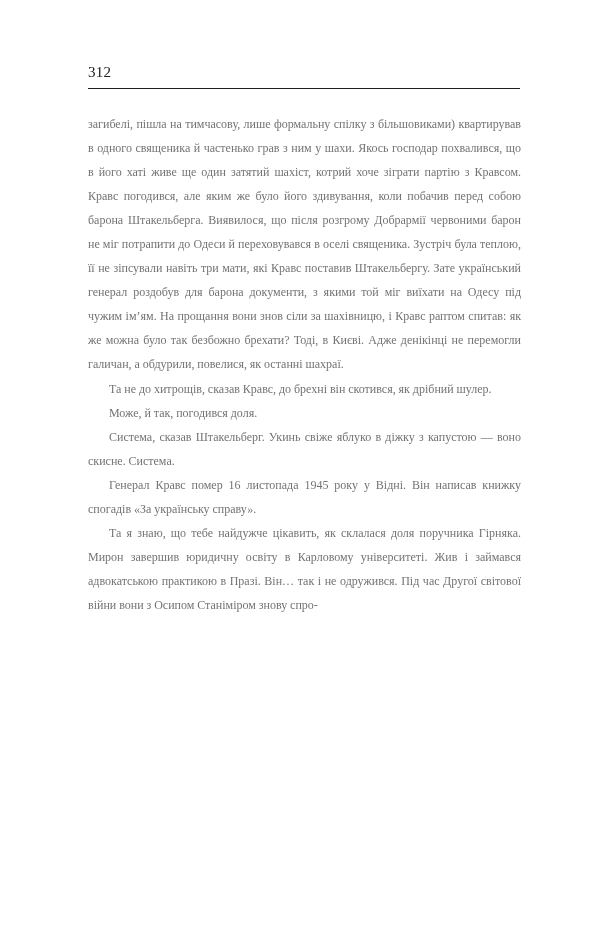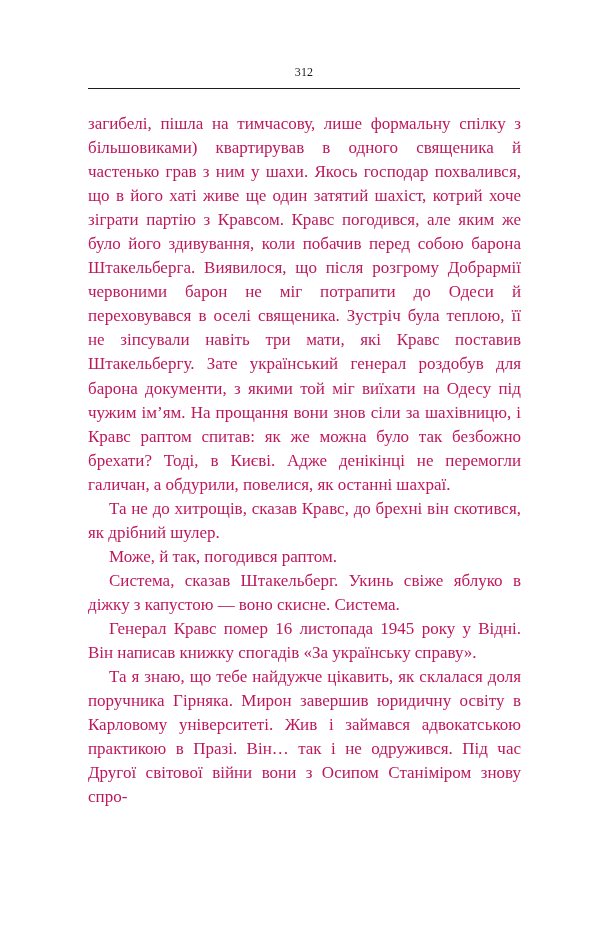--- a/index.html
+++ b/index.html
@@ -17,66 +17,66 @@
     color: #151515;
     box-sizing: border-box;
   }
   .header-block {
     position: absolute;
     left: 88px;
     top: 62px;
     width: 432px;
   }
   .folio {
-    text-align: center;
-    font-size: 12px;
+    text-align: left;
+    font-size: 15px;
     line-height: 20px;
     color: #1a1a1a;
     letter-spacing: 0.2px;
   }
   .header-rule {
     margin-top: 6px;
     height: 0;
     border-top: 1.1px solid #1d1d1d;
     width: 100%;
   }
   .body-block {
     position: absolute;
     left: 88px;
     top: 112px;
     width: 433px;
   }
   p.para {
     margin: 0;
-    font-size: 17px;
+    font-size: 12px;
     line-height: 24.05px;
     text-align: justify;
     text-justify: inter-word;
     -webkit-hyphens: none;
     hyphens: none;
     word-spacing: -0.1px;
-    color: #be185d;
+    color: #737373;
   }
   p.para.indent {
     text-indent: 21px;
   }
   
 </style>
 </head>
 <body>
 
 <div class="page">
 
   <div class="header-block">
     <div class="folio">312</div>
     <div class="header-rule"></div>
   </div>
 
   <div class="body-block">
     <p class="para">загибелі, пішла на тимчасову, лише формальну спілку з більшовиками) квартирував в одного священика й частенько грав з ним у шахи. Якось господар похвалився, що в його хаті живе ще один затятий шахіст, котрий хоче зіграти партію з Кравсом. Кравс погодився, але яким же було його здивування, коли побачив перед собою барона Штакельберга. Виявилося, що після розгрому Добрармії червоними барон не міг потрапити до Одеси й переховувався в оселі священика. Зустріч була теплою, її не зіпсували навіть три мати, які Кравс поставив Штакельбергу. Зате український генерал роздобув для барона документи, з якими той міг виїхати на Одесу під чужим ім’ям. На прощання вони знов сіли за шахівницю, і Кравс раптом спитав: як же можна було так безбожно брехати? Тоді, в Києві. Адже денікінці не перемогли галичан, а обдурили, повелися, як останні шахраї.</p>
     <p class="para indent">Та не до хитрощів, сказав Кравс, до брехні він скотився, як дрібний шулер.</p>
-    <p class="para indent">Може, й так, погодився раптом.</p>
+    <p class="para indent">Може, й так, погодився доля.</p>
     <p class="para indent">Система, сказав Штакельберг. Укинь свіже яблуко в діжку з капустою — воно скисне. Система.</p>
     <p class="para indent">Генерал Кравс помер 16 листопада 1945 року у Відні. Він написав книжку спогадів «За українську справу».</p>
     <p class="para indent">Та я знаю, що тебе найдужче цікавить, як склалася доля поручника Гірняка. Мирон завершив юридичну освіту в Карловому університеті. Жив і займався адвокатською практикою в Празі. Він… так і не одружився. Під час Другої світової війни вони з Осипом Станіміром знову спро-</p>
   </div>
 
 </div>
 
 </body></html>

